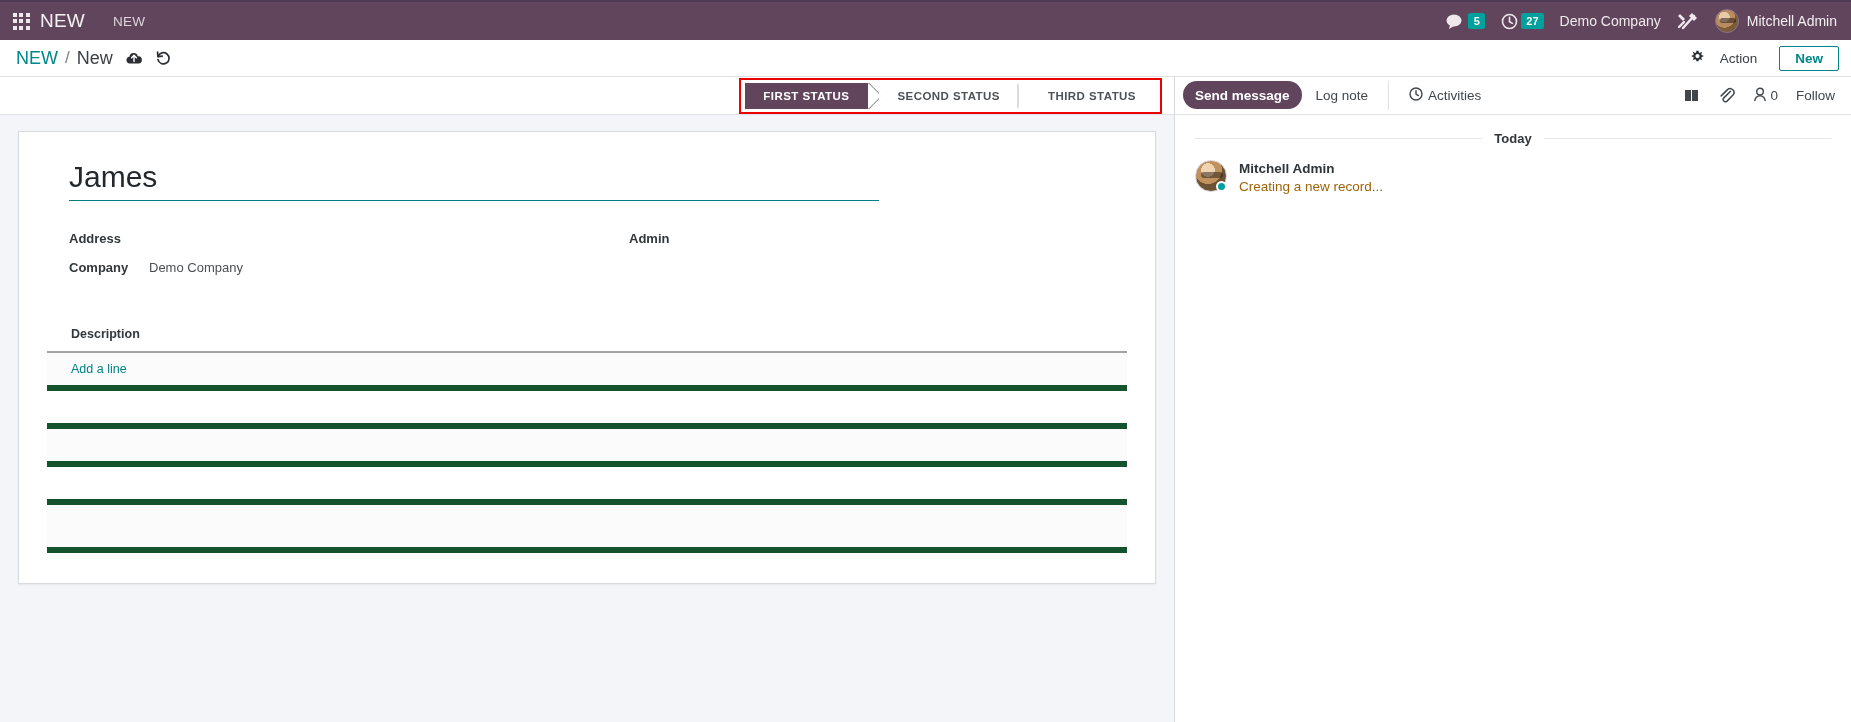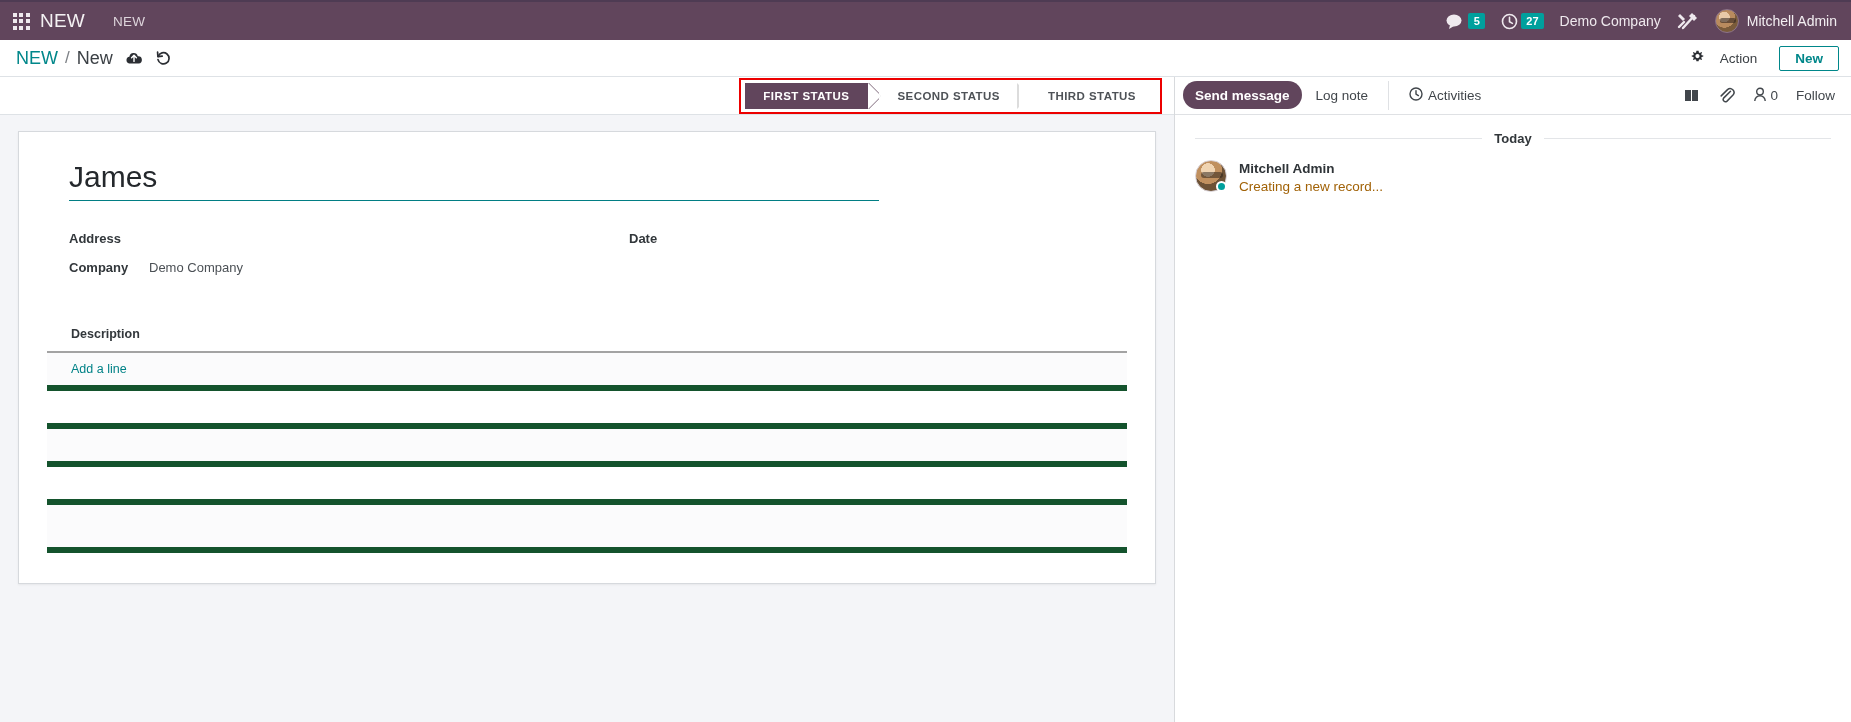--- a/index.html
+++ b/index.html
@@ -499,21 +499,21 @@
         <div class="title-row">
           <input class="title-input" autofocus="" value="James" style="">
         </div>
 
         <div class="fields-grid">
           <div class="field-row">
             <span class="field-label">Address</span>
             <span class="field-value empty"></span>
           </div>
           <div class="field-row">
-            <span class="field-label">Date</span>
+            <span class="field-label">Admin</span>
             <span class="field-value empty"></span>
           </div>
           <div class="field-row">
             <span class="field-label right-col">Company</span>
             <span class="field-value">Demo Company</span>
           </div>
         </div>
 
         <div class="notebook">
 

